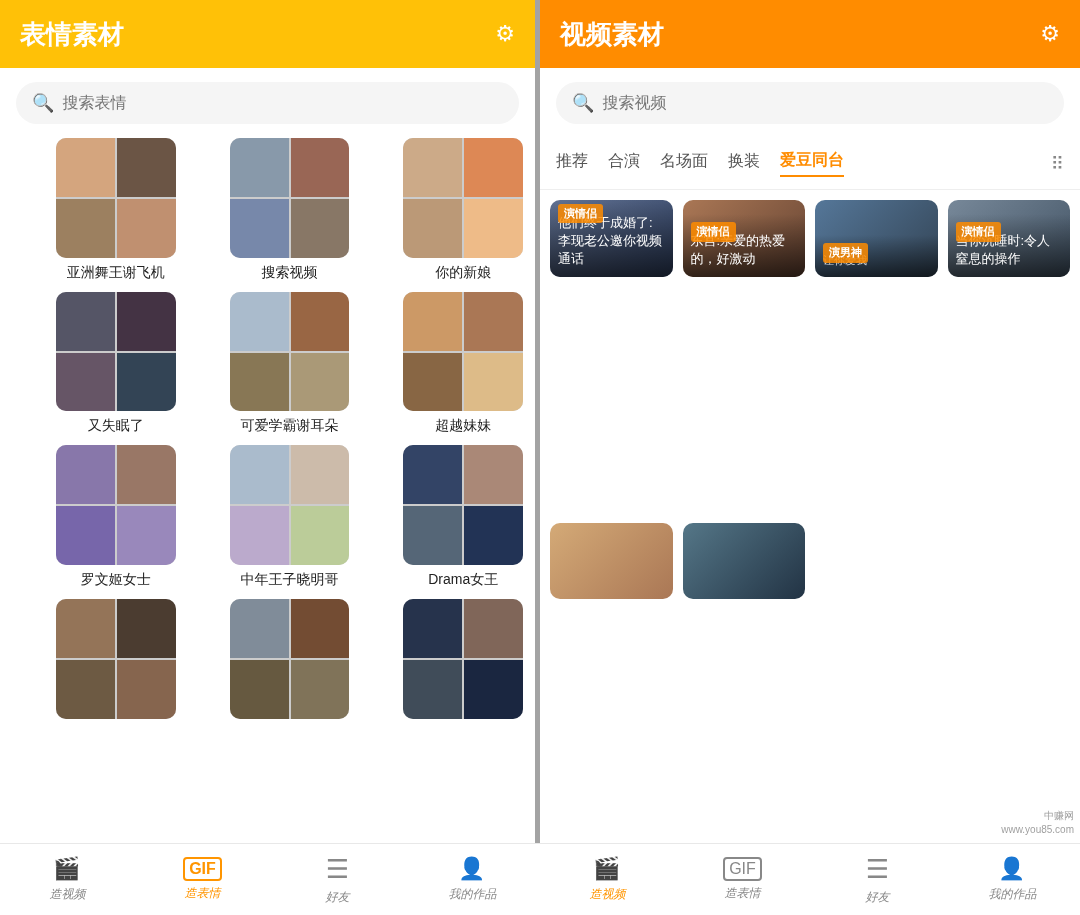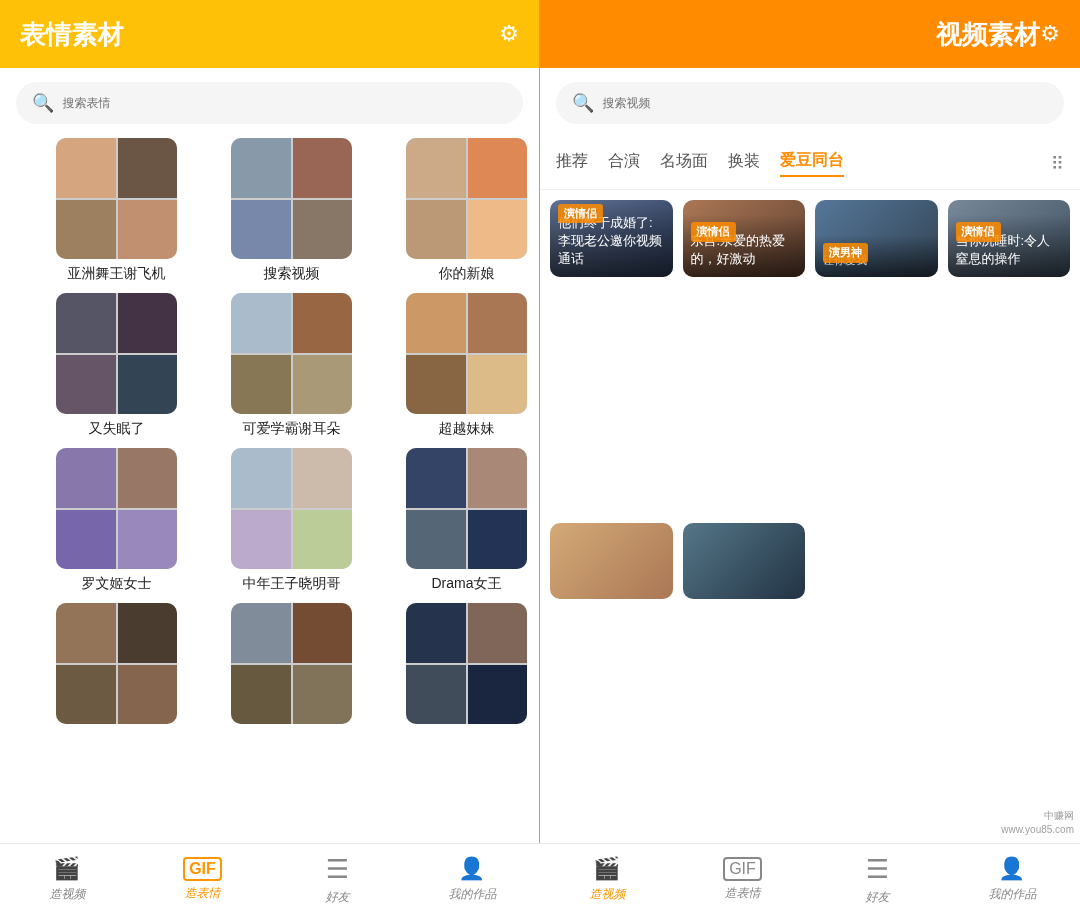--- a/index.html
+++ b/index.html
@@ -12,21 +12,21 @@
       overflow: hidden;
     }
 
     
     .left-panel {
       width: 540px;
       height: 915px;
       background: #fff;
       display: flex;
       flex-direction: column;
-      border-right: 1px solid #a3a3a3;
+      border-right: 5px solid #a3a3a3;
     }
 
     .header-left {
       background: #FFC107;
       padding: 16px 20px;
       display: flex;
       align-items: center;
       justify-content: space-between;
       height: 68px;
     }
@@ -52,21 +52,21 @@
       border-radius: 24px;
       display: flex;
       align-items: center;
       padding: 10px 16px;
       gap: 8px;
     }
 
     .search-input-wrap input {
       border: none;
       background: transparent;
-      font-size: 12px;
+      font-size: 16px;
       color: #1d4ed8;
       outline: none;
       width: 100%;
     }
 
     .grid-container {
       flex: 1;
       overflow-y: auto;
       padding: 0 12px 80px 12px;
     }
@@ -212,21 +212,21 @@
       background: #fff;
       display: flex;
       flex-direction: column;
     }
 
     .header-right {
       background: #FF8C00;
       padding: 32px 20px;
       display: flex;
       align-items: center;
-      justify-content: flex-end;
+      justify-content: space-between;
       height: 68px;
     }
 
     .tabs-bar {
       display: flex;
       align-items: center;
       padding: 0 16px;
       border-bottom: 1px solid #eee;
       height: 52px;
       gap: 20px;

